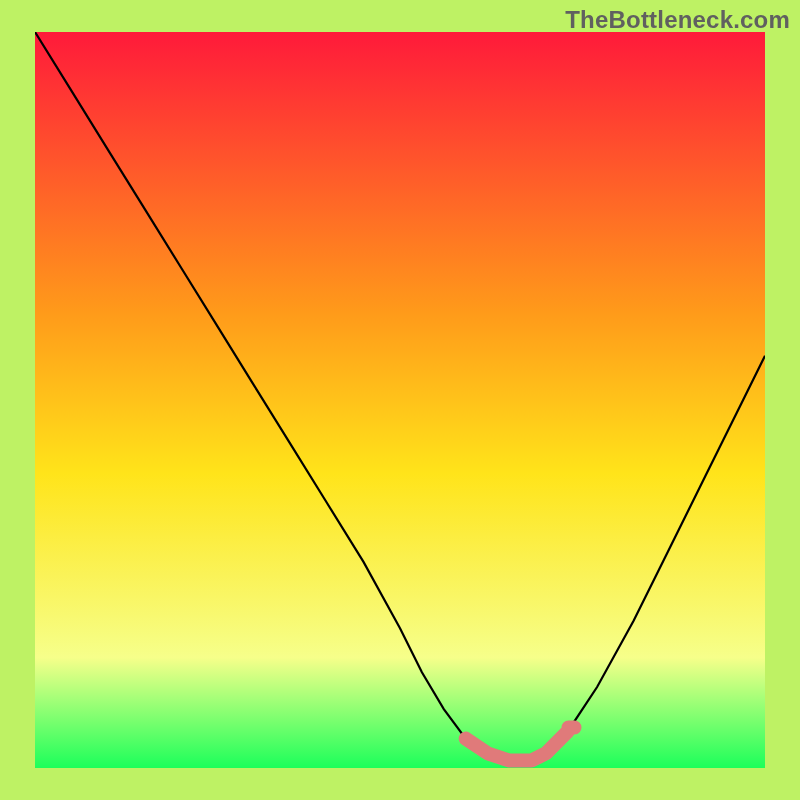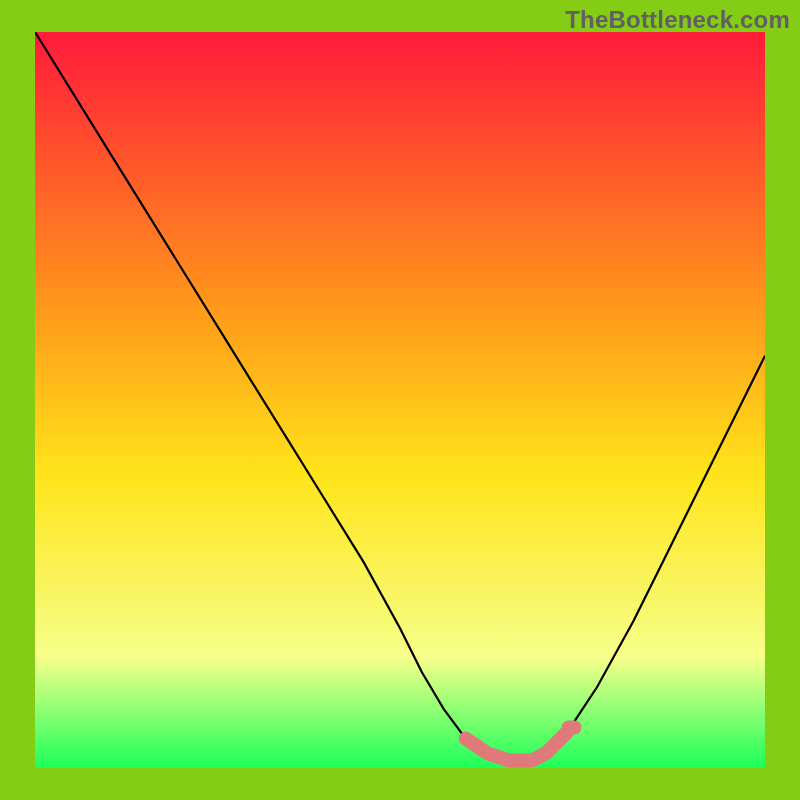--- a/index.html
+++ b/index.html
@@ -8,21 +8,21 @@
     width: 800px;
     height: 800px;
     background: #000;
     font-family: Arial, Helvetica, sans-serif;
     overflow: hidden;
   }
   .stage {
     position: relative;
     width: 800px;
     height: 800px;
-    background: #84cc16;
+    background: #bef264;
   }
   .watermark {
     position: absolute;
     top: 6px;
     right: 10px;
     color: #606060;
     font-size: 24px;
     font-weight: 600;
     letter-spacing: 0.2px;
     z-index: 5;

